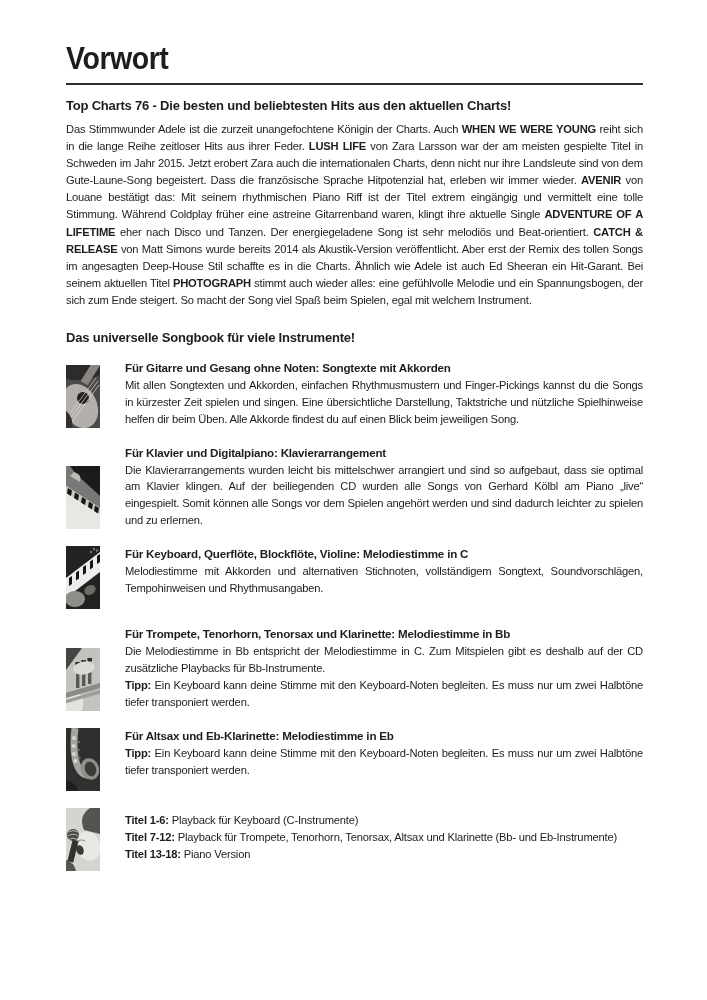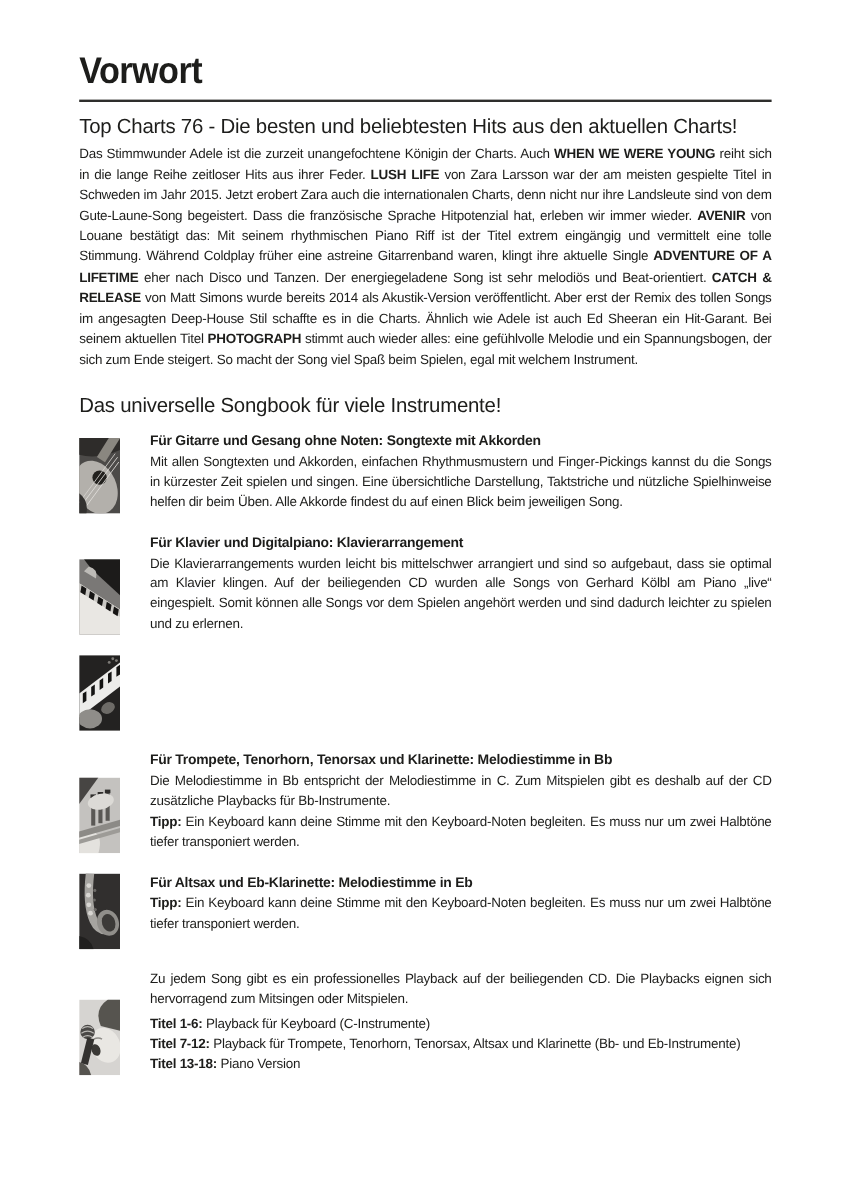--- a/index.html
+++ b/index.html
@@ -23,22 +23,22 @@
     transform-origin:left center;
     line-height:34px;
   }
   .title-rule{
     border:none;
     border-top:2px solid #2e2e2c;
     margin:0 0 13px 0;
   }
   .h2{
     margin:0 0 7px 0;
-    font-size:17px;
-    font-weight:normal;
+    font-size:13px;
+    font-weight:bold;
     letter-spacing:-0.2px;
     line-height:16px;
   }
   .intro-paragraph{
     margin:0;
     font-size:11.2px;
     letter-spacing:-0.2px;
     line-height:17.1px;
     text-align:justify;
   }
@@ -144,20 +144,26 @@
         <polygon points="3,32 6,30 6,38 3,40"></polygon>
       </g>
       <g fill="#7d7b77">
         <circle cx="28" cy="3" r="1.2"></circle>
           <circle cx="31" cy="4.5" r="1.2"></circle>
           <circle cx="25" cy="6" r="1.2"></circle>
       </g>
       <ellipse cx="9" cy="53" rx="10" ry="8" fill="#8f8d89"></ellipse>
       <ellipse cx="24" cy="44" rx="6" ry="4.5" fill="#6d6b67" transform="rotate(-30 24 44)"></ellipse>
     </svg>
+    <div class="section-text">
+      <h3>Für Keyboard, Querflöte, Blockflöte, Violine: Melodiestimme in C</h3>
+      <div>
+          <p><span>Melodiestimme mit Akkorden und alternativen Stichnoten, vollständigem Songtext, Soundvorschlägen, Tempohinweisen und Rhythmusangaben.</span></p>
+        </div>
+    </div>
   </div>
 
   <div class="section">
     <svg class="photo" viewBox="0 0 34 63" xmlns="http://www.w3.org/2000/svg">
       <rect width="34" height="63" fill="#c4c2bf"></rect>
       <path d="M0 0 h16 l-16 22 z" fill="#474543"></path>
       <path d="M0 63 v-14 l12 -4 q8 4 4 18 z" fill="#e4e2de"></path>
       <rect x="-4" y="40" width="44" height="5" fill="#8c8a86" transform="rotate(-16 17 42)"></rect>
       <rect x="-4" y="47" width="44" height="3.4" fill="#9d9b97" transform="rotate(-16 17 48)"></rect>
       <g fill="#5a5855">
@@ -214,23 +220,20 @@
       <path d="M34 0 v26 l-16 -4 q-6 -14 6 -22 z" fill="#56544f"></path>
       <ellipse cx="22" cy="38" rx="12" ry="15" fill="#e9e7e3" transform="rotate(-24 22 38)"></ellipse>
       <ellipse cx="14" cy="42" rx="3.6" ry="5" fill="#3b3936" transform="rotate(-20 14 42)"></ellipse>
       <path d="M12 33 q4 -2 7 0" stroke="#8f8d89" stroke-width="1.2" fill="none"></path>
       <circle cx="7" cy="27" r="6" fill="#4a4846"></circle>
       <path d="M2.5 24 q4.5 -3 9 0 M1.8 28 q5.2 -3.4 10.4 0 M3 31.4 q4 -2.6 8 0" stroke="#b9b7b3" stroke-width="1" fill="none"></path>
       <rect x="4" y="32" width="6" height="22" fill="#33312f" transform="rotate(14 7 43)"></rect>
       <path d="M0 52 q8 2 10 11 h-10 z" fill="#56544f"></path>
     </svg>
     <div class="section-text">
-      <div>
-          <p><span>Zu jedem Song gibt es ein professionelles Playback auf der beiliegenden CD. Die Playbacks eignen sich hervorragend zum Mitsingen oder Mitspielen.</span></p>
-        </div>
       <div class="titles-block">
           <p><b>Titel 1-6:</b><span> Playback für Keyboard (C-Instrumente)</span></p>
           <p><b>Titel 7-12:</b><span> Playback für Trompete, Tenorhorn, Tenorsax, Altsax und Klarinette (Bb- und Eb-Instrumente)</span></p>
           <p><b>Titel 13-18:</b><span> Piano Version</span></p>
         </div>
     </div>
   </div>
 
 </div>
 

